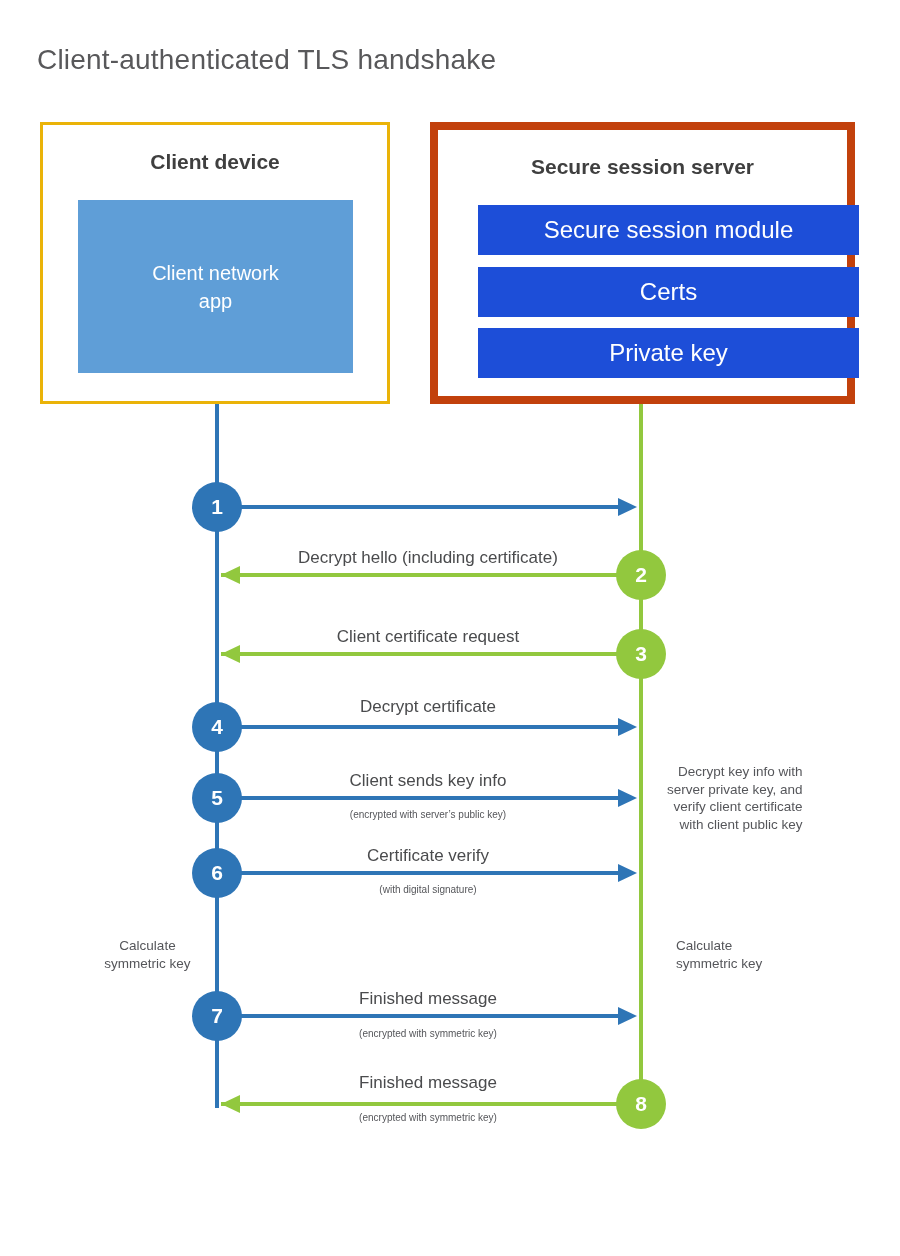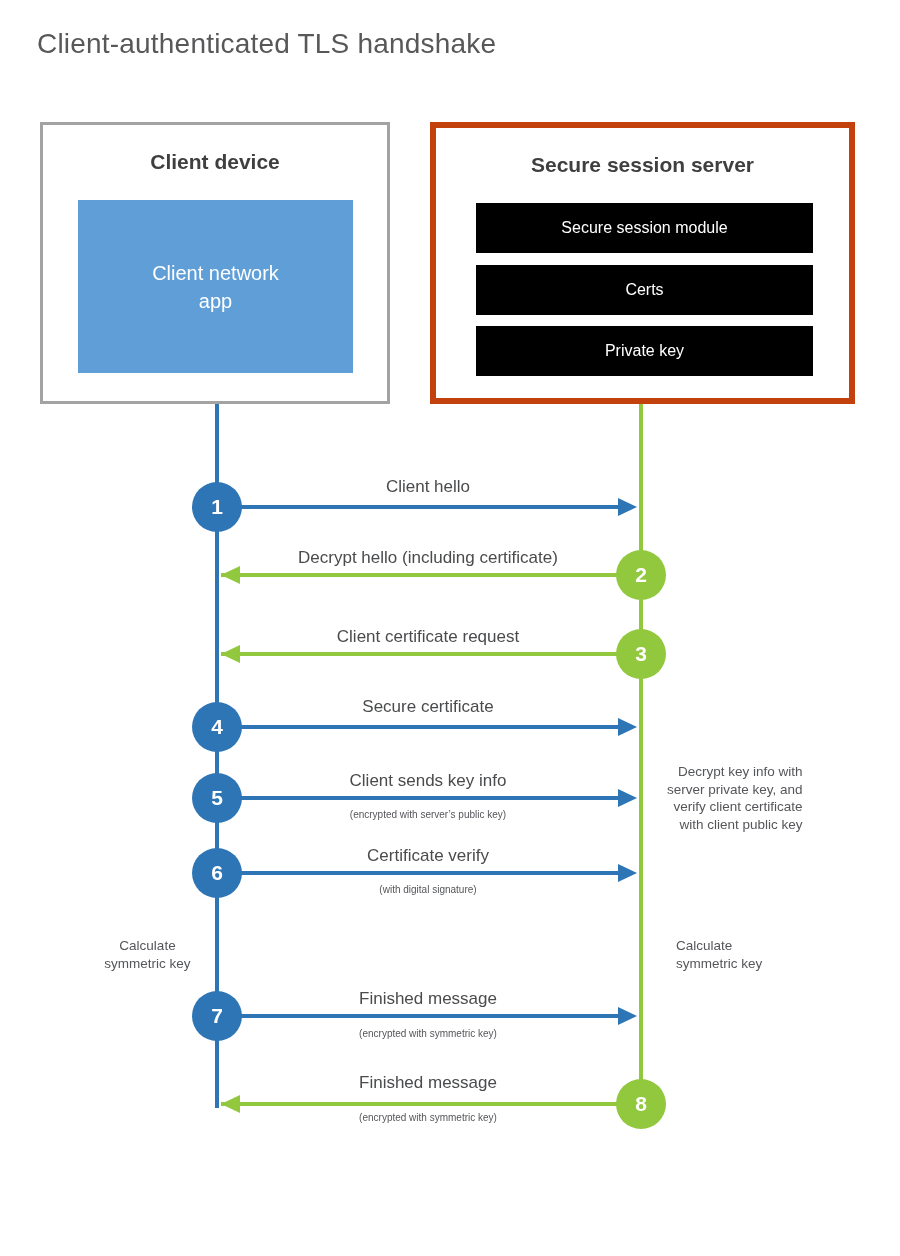--- a/index.html
+++ b/index.html
@@ -11,43 +11,43 @@
   .canvas {
     position: relative;
     width: 900px;
     height: 1256px;
     background: #ffffff;
     overflow: hidden;
   }
   .page-title {
     position: absolute;
     left: 37px;
-    top: 28px;
+    top: 44px;
     font-size: 28px;
     font-weight: 300;
     color: #58585a;
     letter-spacing: 0.2px;
   }
   
   .box {
     position: absolute;
     top: 122px;
     height: 282px;
     background: #ffffff;
     box-sizing: border-box;
   }
   .client-box {
     left: 40px;
     width: 350px;
-    border: 3px solid #a3a3a3;
+    border: 3px solid #eab308;
   }
   .server-box {
     left: 430px;
     width: 425px;
-    border: 6px solid #c2410c;
+    border: 8px solid #c2410c;
   }
   .box-title {
     position: absolute;
     top: 25px;
     left: 0;
     width: 100%;
     text-align: center;
     font-size: 21px;
     font-weight: bold;
     color: #3f3f3f;
@@ -64,28 +64,28 @@
     justify-content: center;
     text-align: center;
     color: #ffffff;
     font-size: 20px;
     white-space: pre-line;
     line-height: 28px;
   }
   .server-bar {
     position: absolute;
     left: 40px;
-    width: 337px;
+    width: 381px;
     height: 50px;
-    background: #000000;
+    background: #1d4ed8;
     display: flex;
     align-items: center;
     justify-content: center;
     color: #ffffff;
-    font-size: 16px;
+    font-size: 24px;
   }
   
   .lifeline {
     position: absolute;
     top: 404px;
     width: 4px;
     height: 704px;
   }
   .lifeline.blue { left: 215px; background: #2e75b6; }
   .lifeline.green { left: 639px; background: #92c83e; }
@@ -166,36 +166,35 @@
   <div class="box server-box">
     <div class="box-title">Secure session server</div>
     <div class="server-bar" style="top:75px">Secure session module</div>
     <div class="server-bar" style="top:137px">Certs</div>
     <div class="server-bar" style="top:198px">Private key</div>
   </div>
 
   <div class="lifeline blue"></div>
   <div class="lifeline green"></div>
 
-  <div class="msg" style="top:477px">Client hello</div>
   <div class="shaft blue" style="top:505px"></div>
   <div class="head right" style="top:498px"></div>
   <div class="badge blue" style="top:482px">1</div>
 
   <div class="msg" style="top:548px">Decrypt hello (including certificate)</div>
   <div class="shaft green" style="top:573px"></div>
   <div class="head left" style="top:566px"></div>
   <div class="badge green" style="top:550px">2</div>
 
   <div class="msg" style="top:627px">Client certificate request</div>
   <div class="shaft green" style="top:652px"></div>
   <div class="head left" style="top:645px"></div>
   <div class="badge green" style="top:629px">3</div>
 
-  <div class="msg" style="top:697px">Secure certificate</div>
+  <div class="msg" style="top:697px">Decrypt certificate</div>
   <div class="shaft blue" style="top:725px"></div>
   <div class="head right" style="top:718px"></div>
   <div class="badge blue" style="top:702px">4</div>
 
   <div class="msg" style="top:771px">Client sends key info</div>
   <div class="shaft blue" style="top:796px"></div>
   <div class="head right" style="top:789px"></div>
   <div class="badge blue" style="top:773px">5</div>
   <div class="sub" style="top:809px">(encrypted with server’s public key)</div>
 

